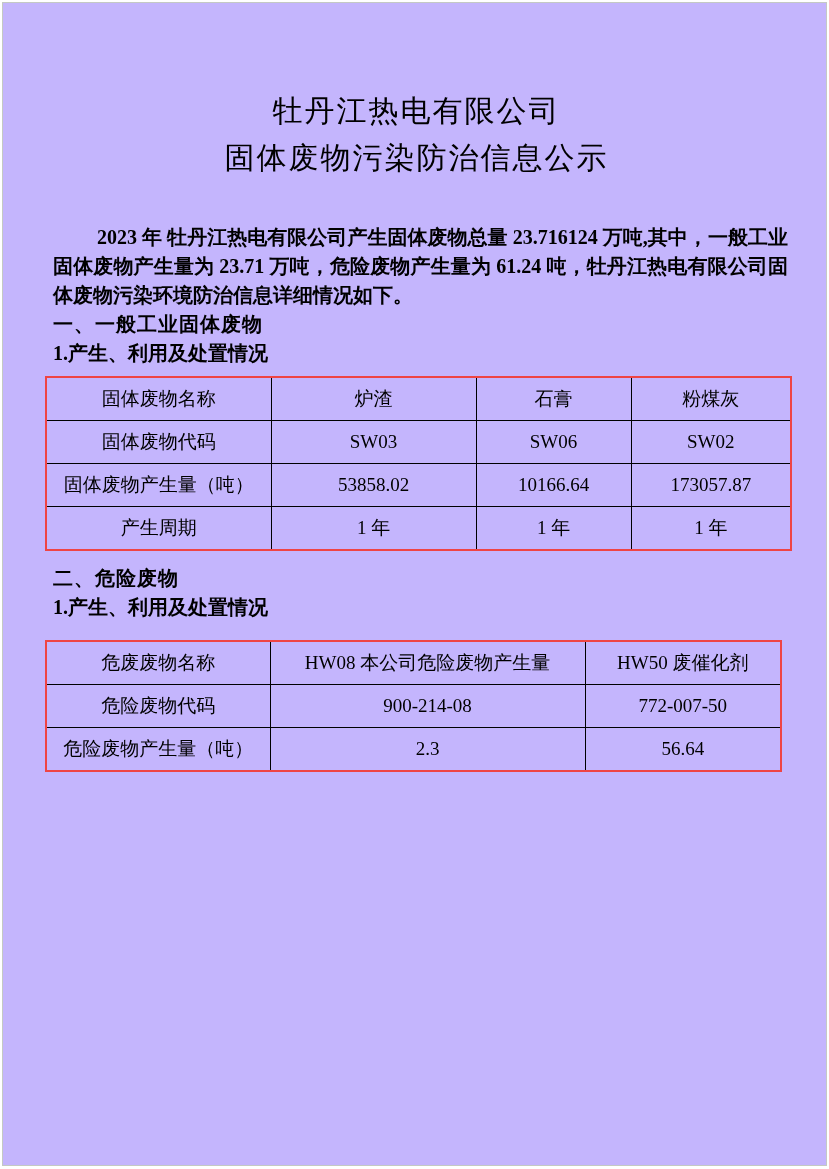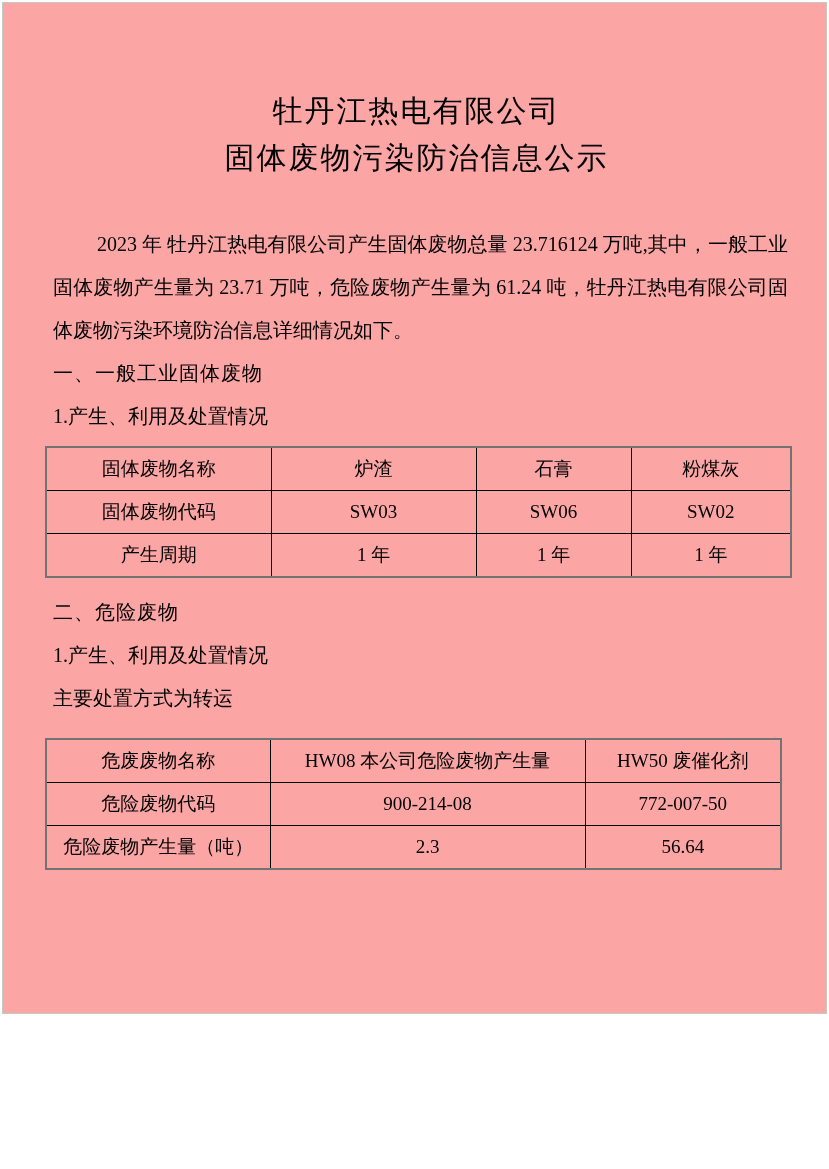--- a/index.html
+++ b/index.html
@@ -4,58 +4,59 @@
 <style>
   html, body {
     margin: 0;
     padding: 0;
     background: #ffffff;
   }
   .page {
     position: relative;
     box-sizing: border-box;
     width: 825px;
-    height: 1012px;
+    height: 1164px;
     margin: 2px;
     border: 1px solid #c4c9c4;
-    background: #fca5a5;
+    background: #c4b5fd;
     font-family: "Liberation Serif", "DejaVu Serif", serif;
     color: #000000;
     overflow: hidden;
   }
   .content {
     padding: 0 38px 0 42px;
   }
   .doc-title {
     margin-top: 84px;
     text-align: center;
     font-size: 30px;
     line-height: 47px;
     font-weight: 500;
     letter-spacing: 2px;
   }
   .body-text {
     font-size: 20px;
-    line-height: 43px;
+    line-height: 29px;
     margin: 0 0 0 8px;
     text-align: justify;
     text-justify: inter-ideograph;
+    font-weight: bold;
   }
   .intro-para {
     margin-top: 42px;
     text-indent: 44px;
   }
   .sec-heading {
     margin-top: 0;
     letter-spacing: 1px;
   }
   .doc-table {
     border-collapse: collapse;
     table-layout: fixed;
-    border: 2px solid #737373;
+    border: 2px solid #ef4444;
     font-size: 19px;
     margin-left: 0;
   }
   .doc-table td {
     border: 1px solid #000;
     height: 42px;
     text-align: center;
     vertical-align: middle;
     padding: 0 2px;
     overflow: hidden;
@@ -95,31 +96,36 @@
           <td>石膏</td>
           <td>粉煤灰</td>
         </tr>
         <tr>
           <td>固体废物代码</td>
           <td>SW03</td>
           <td>SW06</td>
           <td>SW02</td>
         </tr>
         <tr>
+          <td>固体废物产生量（吨）</td>
+          <td>53858.02</td>
+          <td>10166.64</td>
+          <td>173057.87</td>
+        </tr>
+        <tr>
           <td>产生周期</td>
           <td>1 年</td>
           <td>1 年</td>
           <td>1 年</td>
         </tr>
       </tbody>
     </table>
 
     <p class="body-text sec-heading gap-after-table">二、危险废物</p>
     <p class="body-text">1.产生、利用及处置情况</p>
-    <p class="body-text">主要处置方式为转运</p>
 
     <table class="doc-table table2">
       <colgroup>
         <col style="width:224px">
           <col style="width:315px">
           <col style="width:196px">
       </colgroup>
       <tbody>
         <tr>
           <td>危废废物名称</td>

